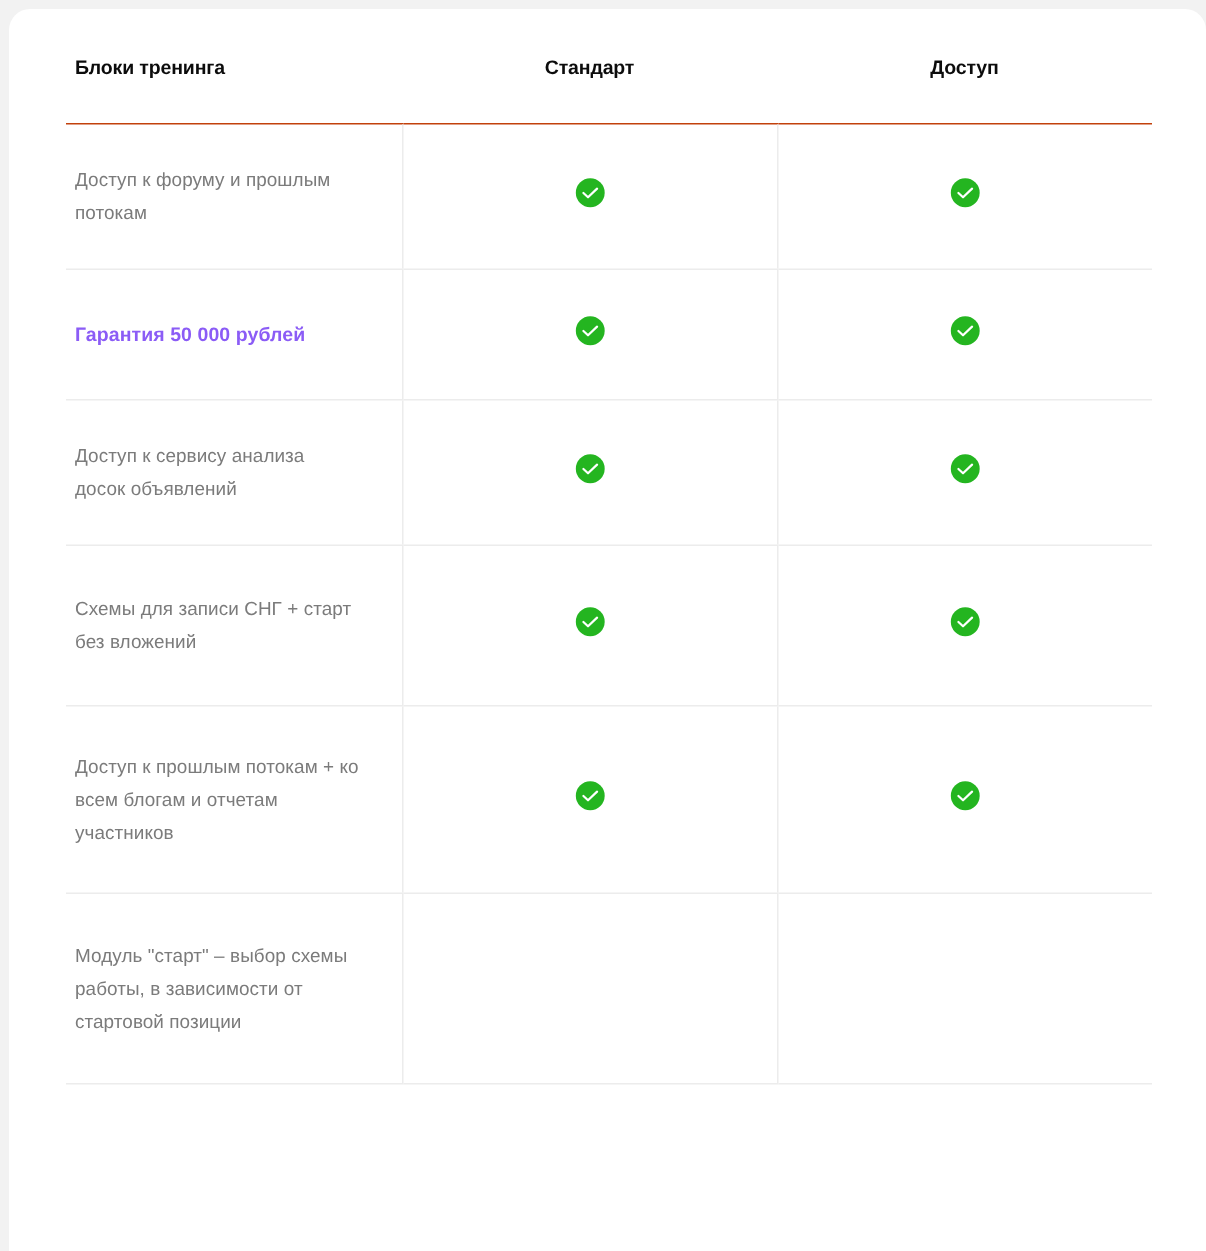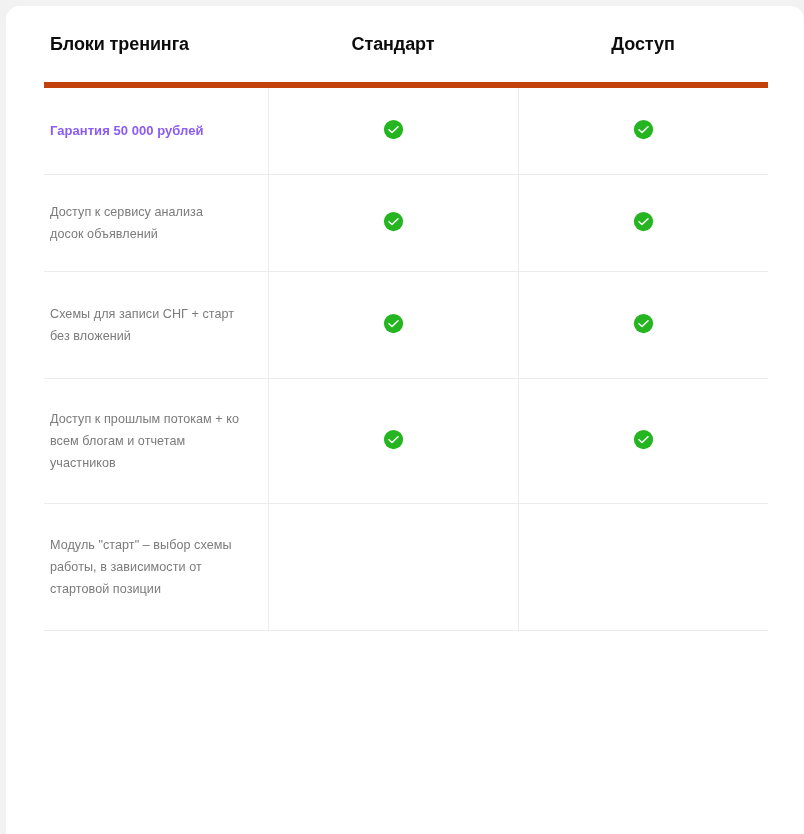--- a/index.html
+++ b/index.html
@@ -47,23 +47,23 @@
 
   .table col.c-feature { width: 224px; }
   .table col.c-plan    { width: 250px; }
 
   
   thead th {
     padding: 0;
     margin: 0;
     height: 76px;
     vertical-align: middle;
-    border-bottom: 6px solid #c2410c;
+    border-bottom: 1px solid #c2410c;
     font-weight: bold;
-    font-size: 18px;
+    font-size: 13px;
     color: #0c0c0c;
     letter-spacing: -0.1px;
   }
   th.th-feature {
     text-align: left;
     padding-left: 6px;
   }
   th.th-plan {
     text-align: center;
   }
@@ -133,20 +133,39 @@
       <thead>
         <tr>
           <th class="th-feature">Блоки тренинга</th>
           <th class="th-plan">Стандарт</th>
           <th class="th-plan">Доступ</th>
         </tr>
       </thead>
 
       <tbody>
 
+        <tr class="r1">
+          <td class="feature-cell">Доступ к форуму и прошлым потокам</td>
+          <td class="plan-cell">
+            <span class="check-wrap">
+              <svg class="check-icon" viewBox="0 0 24 24" aria-hidden="true">
+                <circle cx="12" cy="12" r="11" fill="#24b520"></circle>
+                <path d="M6.8 12.2 L10.3 15.4 L17.2 8.9" fill="none" stroke="#ffffff" stroke-width="1.7" stroke-linecap="round" stroke-linejoin="round"></path>
+              </svg>
+            </span>
+          </td>
+          <td class="plan-cell">
+            <span class="check-wrap">
+              <svg class="check-icon" viewBox="0 0 24 24" aria-hidden="true">
+                <circle cx="12" cy="12" r="11" fill="#24b520"></circle>
+                <path d="M6.8 12.2 L10.3 15.4 L17.2 8.9" fill="none" stroke="#ffffff" stroke-width="1.7" stroke-linecap="round" stroke-linejoin="round"></path>
+              </svg>
+            </span>
+          </td>
+        </tr>
 
         <tr class="r2 highlight">
           <td class="feature-cell">Гарантия 50 000 рублей</td>
           <td class="plan-cell">
             <span class="check-wrap">
               <svg class="check-icon" viewBox="0 0 24 24" aria-hidden="true">
                 <circle cx="12" cy="12" r="11" fill="#24b520"></circle>
                 <path d="M6.8 12.2 L10.3 15.4 L17.2 8.9" fill="none" stroke="#ffffff" stroke-width="1.7" stroke-linecap="round" stroke-linejoin="round"></path>
               </svg>
             </span>

